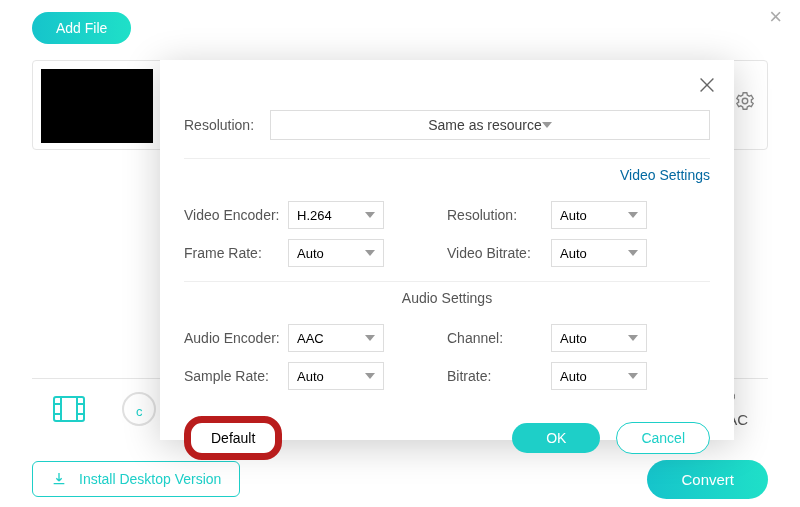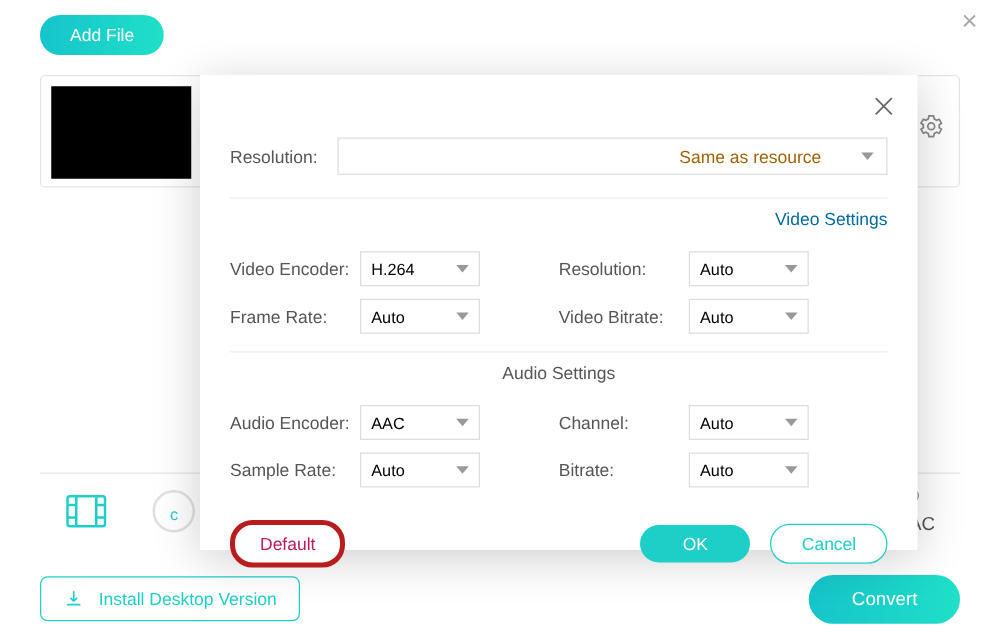--- a/index.html
+++ b/index.html
@@ -20,30 +20,30 @@
 .radio{width:13px;height:13px;border:1.5px solid #666;border-radius:50%;}
 .bottom{position:absolute;left:32px;right:32px;bottom:6px;height:44px;display:flex;align-items:center;justify-content:space-between;}
 .install{display:flex;align-items:center;gap:12px;border:1px solid #1ecfc8;color:#1ecfc8;border-radius:6px;padding:9px 18px;font-size:14px;cursor:pointer;}
 .install svg{width:16px;height:16px;fill:none;stroke:#1ecfc8;stroke-width:2;}
 .convert{background:linear-gradient(90deg,#16c4cb,#1fe0c8);color:#fff;border:none;border-radius:20px;padding:11px 34px;font-size:15px;cursor:pointer;}
 .modal{position:absolute;top:60px;left:160px;width:574px;height:380px;background:#fff;box-shadow:0 6px 36px rgba(0,0,0,0.2);padding:22px 24px;}
 .modal-close{position:absolute;top:14px;right:16px;cursor:pointer;}
 .modal-close svg{width:22px;height:22px;stroke:#666;stroke-width:1.5;fill:none;}
 .row{display:flex;align-items:center;margin-top:28px;}
 .row .lbl{color:#555;font-size:14px;width:86px;}
-.big-select{flex:1;height:30px;border:1px solid #ddd;display:flex;align-items:center;justify-content:flex-end;padding:0 10px;color:#a16207;font-size:14px;cursor:pointer;gap:32px;}
+.big-select{flex:1;height:30px;border:1px solid #ddd;display:flex;align-items:center;justify-content:center;padding:0 10px;color:#404040;font-size:14px;cursor:pointer;}
 .tri{width:0;height:0;border-left:5px solid transparent;border-right:5px solid transparent;border-top:6px solid #999;}
 .section-hdr{text-align:right;color:#0369a1;font-size:14px;margin-top:18px;border-top:1px solid #eee;padding-top:8px;}
 .grid{display:flex;flex-wrap:wrap;margin-top:8px;}
 .cell{width:50%;display:flex;align-items:center;margin-top:10px;}
 .cell .clbl{color:#555;font-size:14px;width:104px;}
 .sm-select{width:96px;height:28px;border:1px solid #ddd;display:flex;align-items:center;justify-content:space-between;padding:1px 8px;color:#000000;font-size:13px;cursor:pointer;}
 .section-div{border-top:1px solid #eee;margin-top:14px;padding-top:8px;text-align:center;color:#555;font-size:14px;}
 .btns{margin-top:26px;display:flex;align-items:center;}
-.default{border:4px solid #b91c1c;color:#be185d;background:#fff;border-radius:18px;padding:7px 20px;font-size:14px;cursor:pointer;}
+.default{border:7px solid #b91c1c;color:#000000;background:#fff;border-radius:18px;padding:7px 20px;font-size:14px;cursor:pointer;}
 .spacer{flex:1;}
 .ok{background:#1ecfc8;color:#fff;border:none;border-radius:18px;padding:7px 34px;font-size:14px;cursor:pointer;margin-right:16px;}
 .cancel{border:1px solid #1ecfc8;color:#1ecfc8;background:#fff;border-radius:18px;padding:7px 24px;font-size:14px;cursor:pointer;}
 </style>
 </head>
 <body>
 
 <button class="add-file">Add File</button>
 <span class="main-close">×</span>
 

